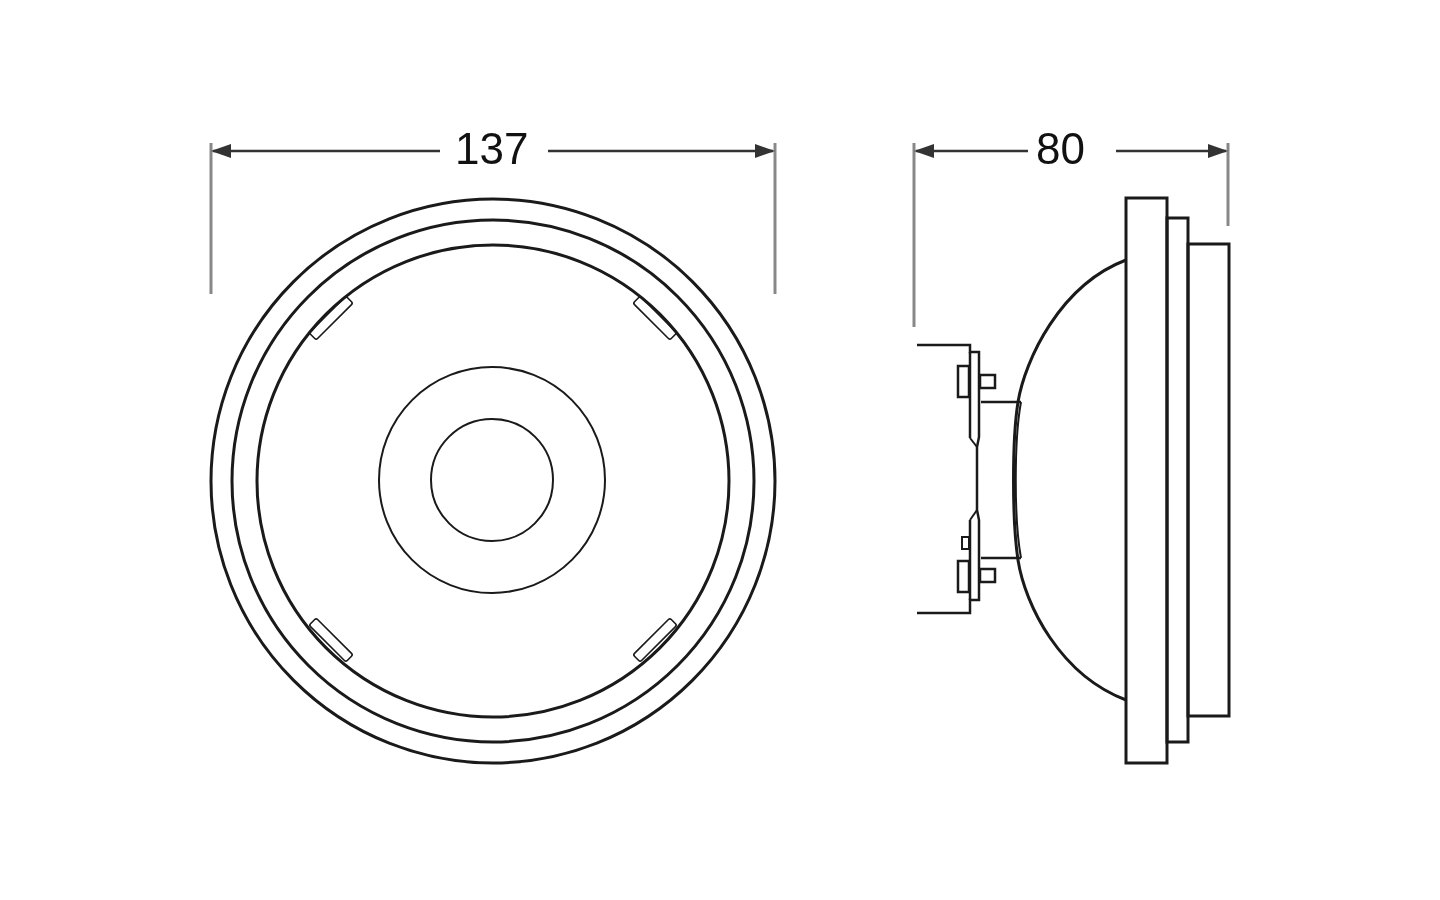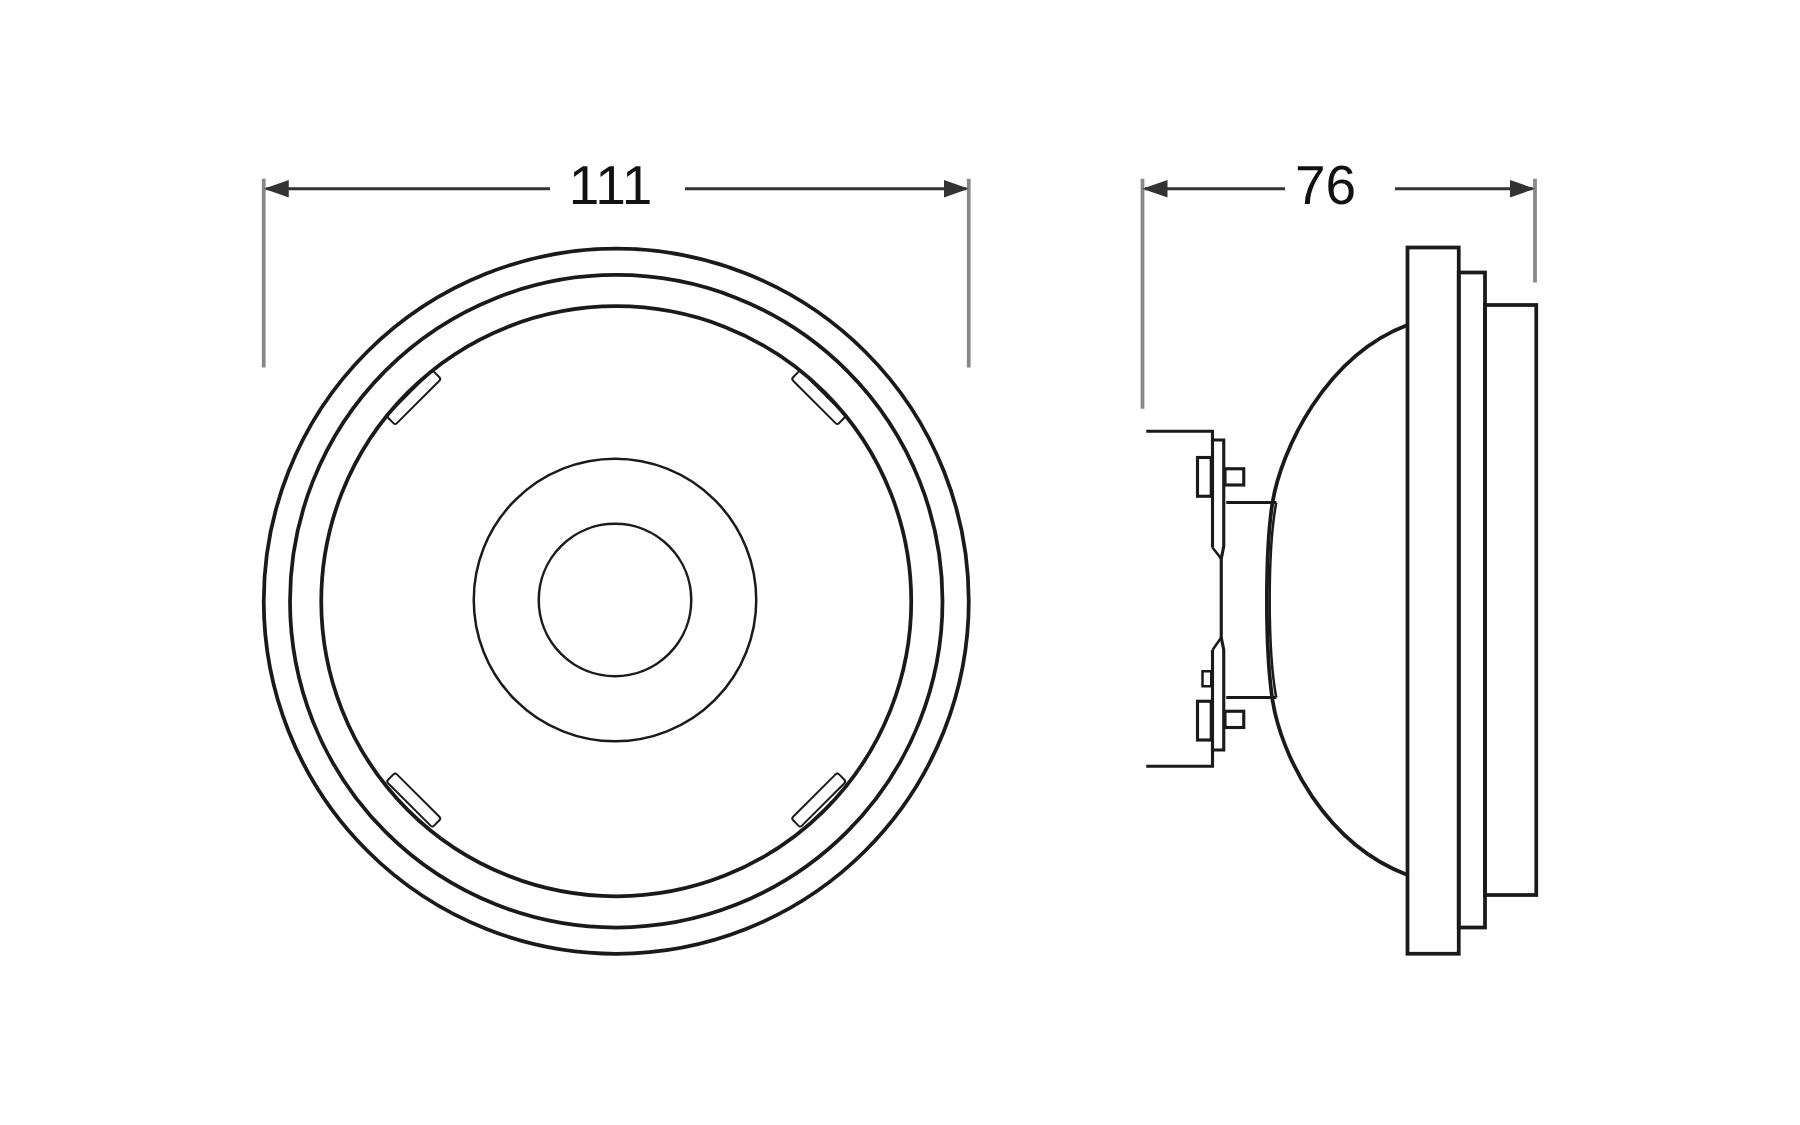--- a/index.html
+++ b/index.html
@@ -79,14 +79,14 @@
     <path d="M970,520 L977,510" stroke-width="2"></path>
 
     <rect x="958" y="366" width="11" height="31" stroke-width="2.5"></rect>
     <rect x="980" y="375" width="15" height="13" stroke-width="2.5"></rect>
     <rect x="958" y="561" width="11" height="31" stroke-width="2.5"></rect>
     <rect x="980" y="569" width="15" height="13" stroke-width="2.5"></rect>
     <rect x="962" y="537" width="7" height="12" stroke-width="2"></rect>
   </g>
 </svg>
 
-<div class="dim-label" style="left:449px; top:127px;">111</div>
-<div class="dim-label" style="left:1030px; top:127px;">76</div>
+<div class="dim-label" style="left:449px; top:127px;">137</div>
+<div class="dim-label" style="left:1030px; top:127px;">80</div>
 
 </body></html>

